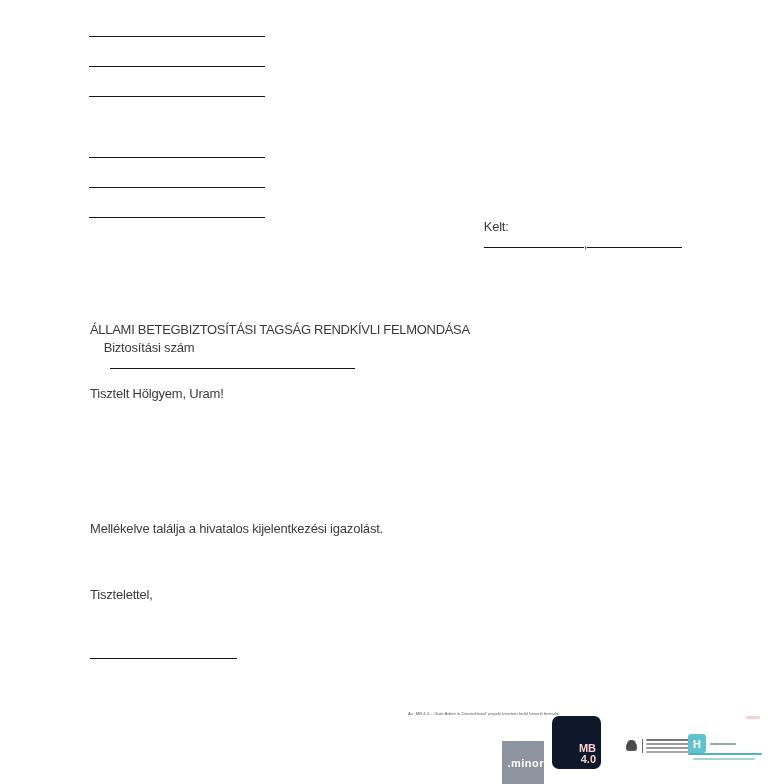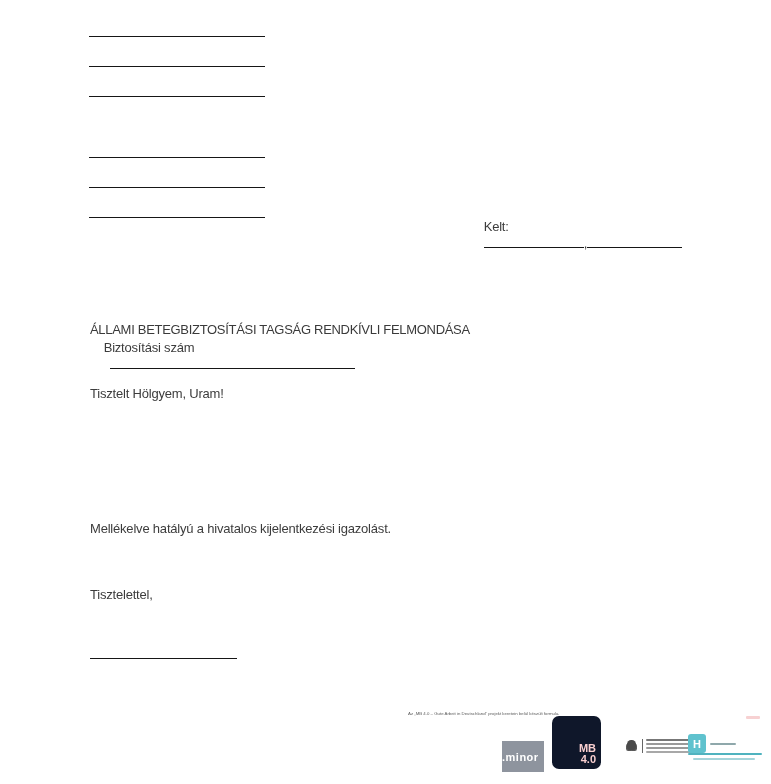--- a/index.html
+++ b/index.html
@@ -17,23 +17,23 @@
   .title-txt{font-size:13px;letter-spacing:-0.3px;color:#3a3a3a;}
   .fill{display:inline-block;border-bottom:1.4px solid #161616;height:13px;vertical-align:baseline;}
   .para{line-height:26px;width:600px;}
   
   .footnote{
     font-size:6px;color:#5a5a5a;
     transform:scale(0.72);transform-origin:left top;
     white-space:nowrap;
   }
   .minor-logo{
-    position:absolute;left:502px;top:741px;width:42px;height:31px;
+    position:absolute;left:502px;top:741px;width:42px;height:43px;
     background:#8e949e;color:#ffffff;
-    display:flex;align-items:center;justify-content:flex-start;
+    display:flex;align-items:center;justify-content:flex-end;
     font-size:11px;font-weight:bold;letter-spacing:0.5px;
   }
   .mb-logo{
     position:absolute;left:552px;top:716px;width:49px;height:53px;
     background:#0f172a;border-radius:7px;
   }
   .mb-logo .mb-text{
     position:absolute;right:5px;bottom:4px;
     color:#f9cfd0;font-weight:bold;font-size:11px;line-height:11px;
     text-align:right;
@@ -74,21 +74,21 @@
   <div class="abs title-txt" style="left:90px;top:294px;margin-top:28px;">ÁLLAMI BETEGBIZTOSÍTÁSI TAGSÁG RENDKÍVLI FELMONDÁSA</div>
 
   <div class="abs txt" style="left:90px;top:325px;">
     <span>Biztosítási szám</span>
     <span class="fill" style="width:245px;margin-left:6px;"></span>
   </div>
 
   <div class="abs txt" style="left:90px;top:386px;">Tisztelt Hölgyem, Uram!</div>
 
 
-  <div class="abs txt" style="left:90px;top:521px;">Mellékelve hatályú a hivatalos kijelentkezési igazolást.</div>
+  <div class="abs txt" style="left:90px;top:521px;">Mellékelve találja a hivatalos kijelentkezési igazolást.</div>
 
   <div class="abs txt" style="left:90px;top:587px;">Tisztelettel,</div>
 
   <div class="bline" style="left:90px;top:658px;width:147px;"></div>
 
   <div class="abs footnote" style="left:408px;top:711px;">Az „MB 4.0 – Gute Arbeit in Deutschland” projekt keretein belül készült formula.</div>
 
   <div class="pinkdash"></div>
 
   <div class="minor-logo">

